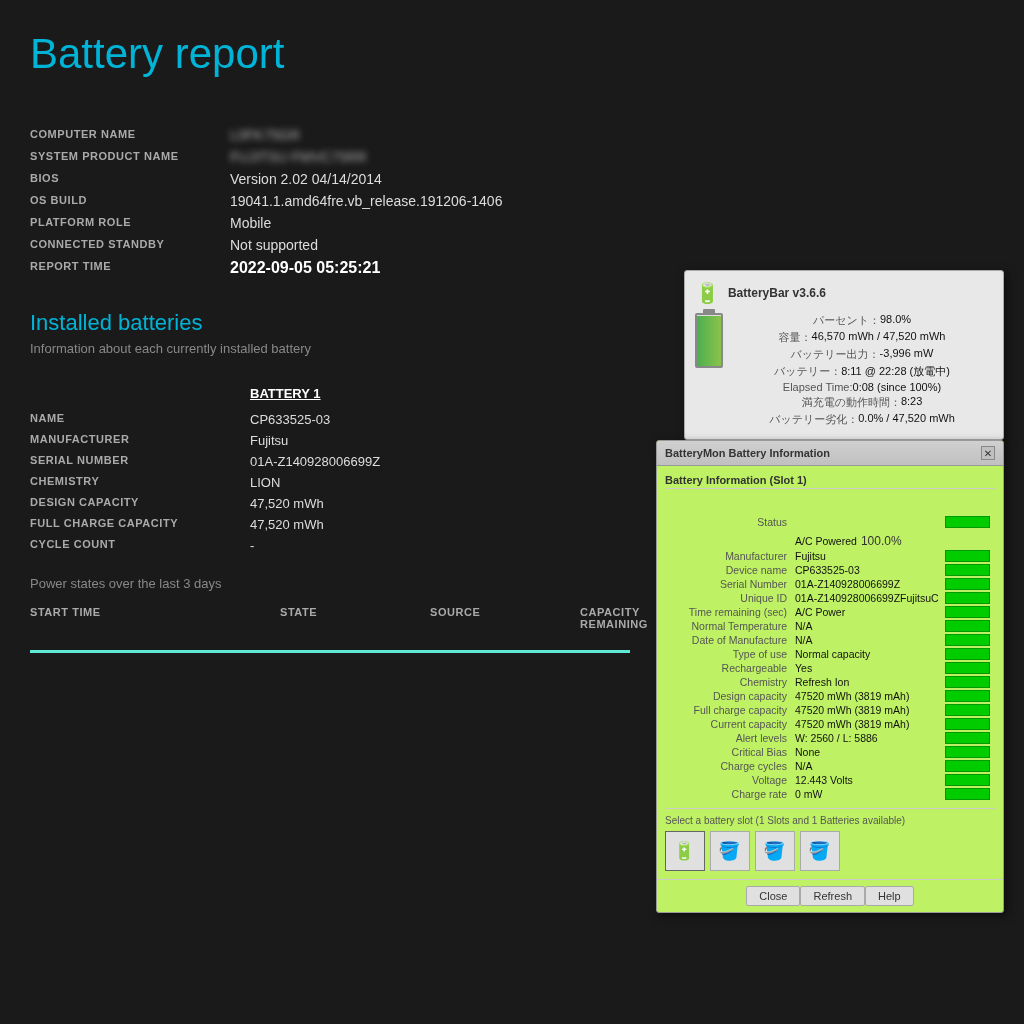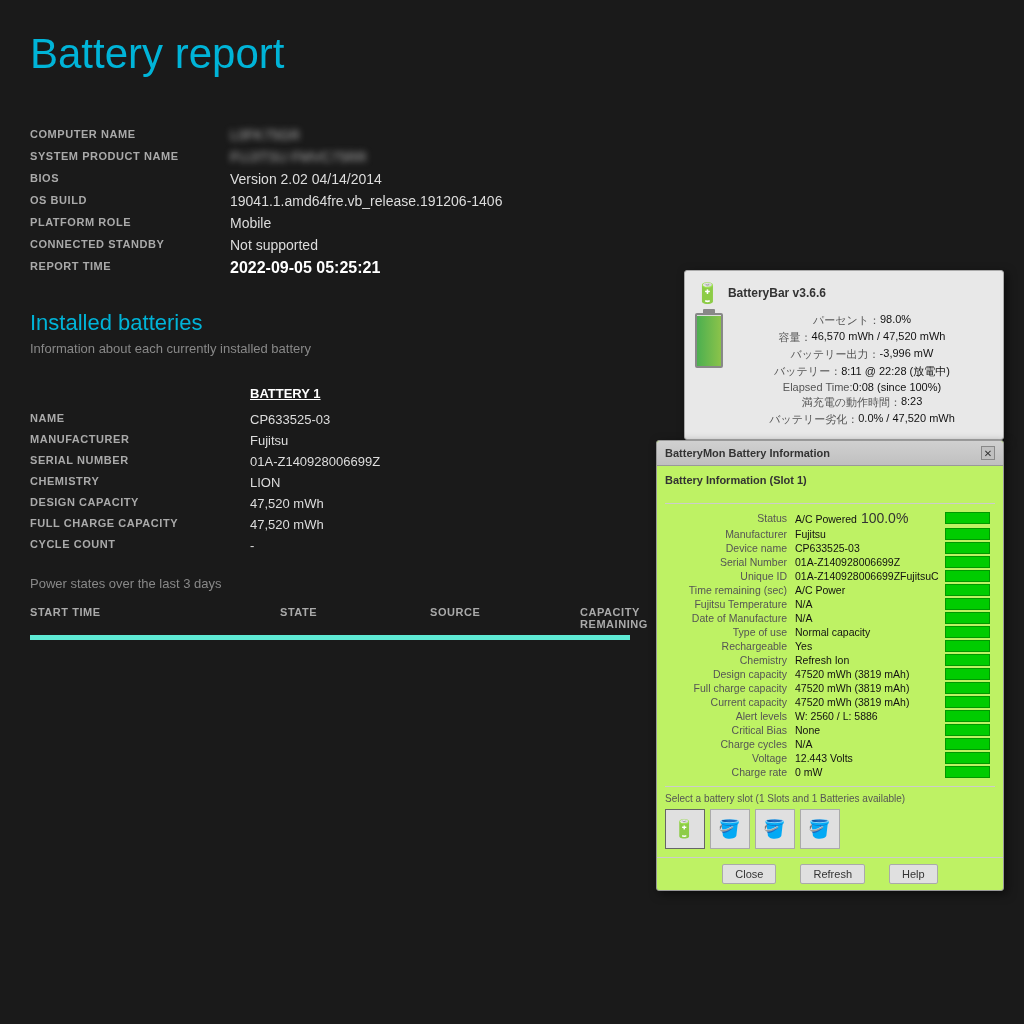--- a/index.html
+++ b/index.html
@@ -103,22 +103,22 @@
       margin-bottom: 5px;
     }
     .recent-usage-subtitle {
       color: #888;
       font-size: 13px;
       margin-bottom: 15px;
     }
     .usage-table-header {
       display: grid;
       grid-template-columns: 250px 150px 150px 1fr;
-      border-bottom: 5px solid #5eead4;
-      padding-bottom: 5px;
+      border-bottom: 3px solid #5eead4;
+      padding-bottom: 20px;
     }
     .usage-table-header span {
       color: #aaa;
       font-size: 11px;
       font-weight: 600;
       letter-spacing: 0.05em;
     }
 
     
     .batterybar-popup {
@@ -239,21 +239,21 @@
     }
     .batterymon-body {
       padding: 8px;
     }
     .batterymon-slot-header {
       font-size: 11px;
       font-weight: 600;
       color: #333;
       margin-bottom: 6px;
       border-bottom: 1px solid #ccc;
-      padding-bottom: 17px;
+      padding-bottom: 2px;
     }
     .batterymon-info-row {
       display: grid;
       grid-template-columns: 130px 1fr 50px;
       align-items: center;
       margin-bottom: 2px;
     }
     .batterymon-info-row .bm-label {
       color: #555;
       text-align: right;
@@ -292,38 +292,39 @@
       align-items: center;
       justify-content: center;
       font-size: 18px;
     }
     .bm-slot-icon.active {
       border-color: #666;
     }
     .batterymon-buttons {
       display: flex;
       justify-content: center;
-      gap: 24px;
+      gap: 0;
       padding: 6px 8px;
       border-top: 1px solid #ccc;
     }
     .bm-button {
       padding: 3px 12px;
       background: #e0e0e0;
       border: 1px solid #aaa;
       font-size: 11px;
       cursor: pointer;
       color: #333;
       border-radius: 2px;
     }
     .inline-100 {
       display: inline-block;
       margin-left: 4px;
-      font-size: 14px;
-      color: #333;
+      font-size: 12px;
+      color: #333;
+      margin-top: 39px;
     }
   </style>
 </head>
 <body>
 
 <div class="main-container">
 
   <h1 class="page-title">Battery report</h1>
 
   <table class="system-info-table">
@@ -488,21 +489,21 @@
     <span class="bm-label">Unique ID</span>
     <span class="bm-value">01A-Z140928006699ZFujitsuC</span>
     <div class="bm-bar" style="width:45px;"></div>
   </div>
         <div class="batterymon-info-row">
     <span class="bm-label">Time remaining (sec)</span>
     <span class="bm-value">A/C Power</span>
     <div class="bm-bar" style="width:45px;"></div>
   </div>
         <div class="batterymon-info-row">
-    <span class="bm-label">Fujitsu Temperature</span>
+    <span class="bm-label">Normal Temperature</span>
     <span class="bm-value">N/A</span>
     <div class="bm-bar" style="width:45px;"></div>
   </div>
         <div class="batterymon-info-row">
     <span class="bm-label">Date of Manufacture</span>
     <span class="bm-value">N/A</span>
     <div class="bm-bar" style="width:45px;"></div>
   </div>
         <div class="batterymon-info-row">
     <span class="bm-label">Type of use</span>

